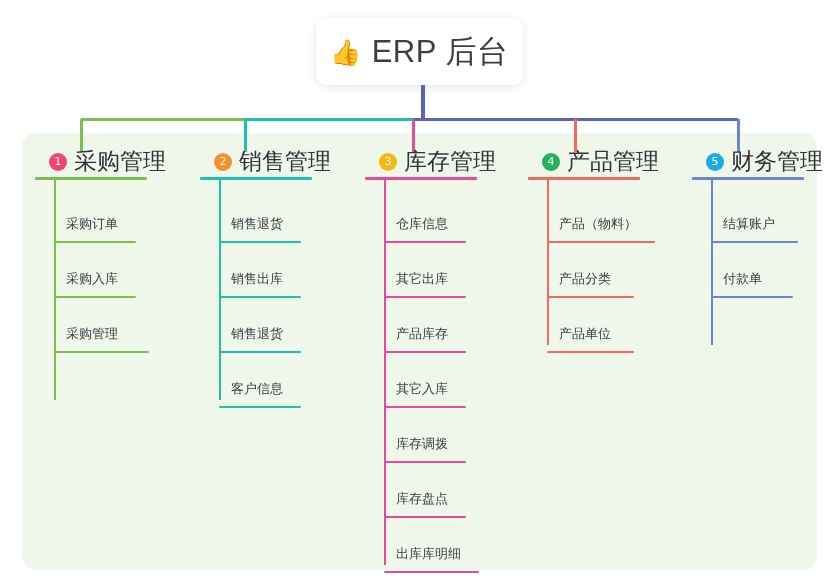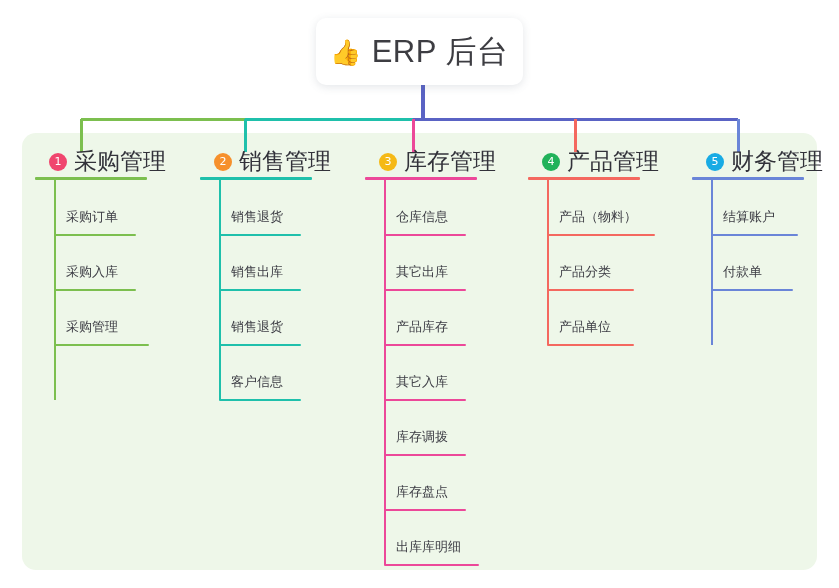--- a/index.html
+++ b/index.html
@@ -102,21 +102,21 @@
   .head-rule {
     position: absolute;
     left: 0;
     bottom: 0;
     height: 3px;
     border-radius: 1px;
   }
 
   .items {
     position: relative;
-    padding-top: 1px;
+    padding-top: 8px;
   }
   .spine {
     position: absolute;
     left: 19px;
     top: 0;
     width: 2px;
   }
   .item {
     position: relative;
     height: 55px;

